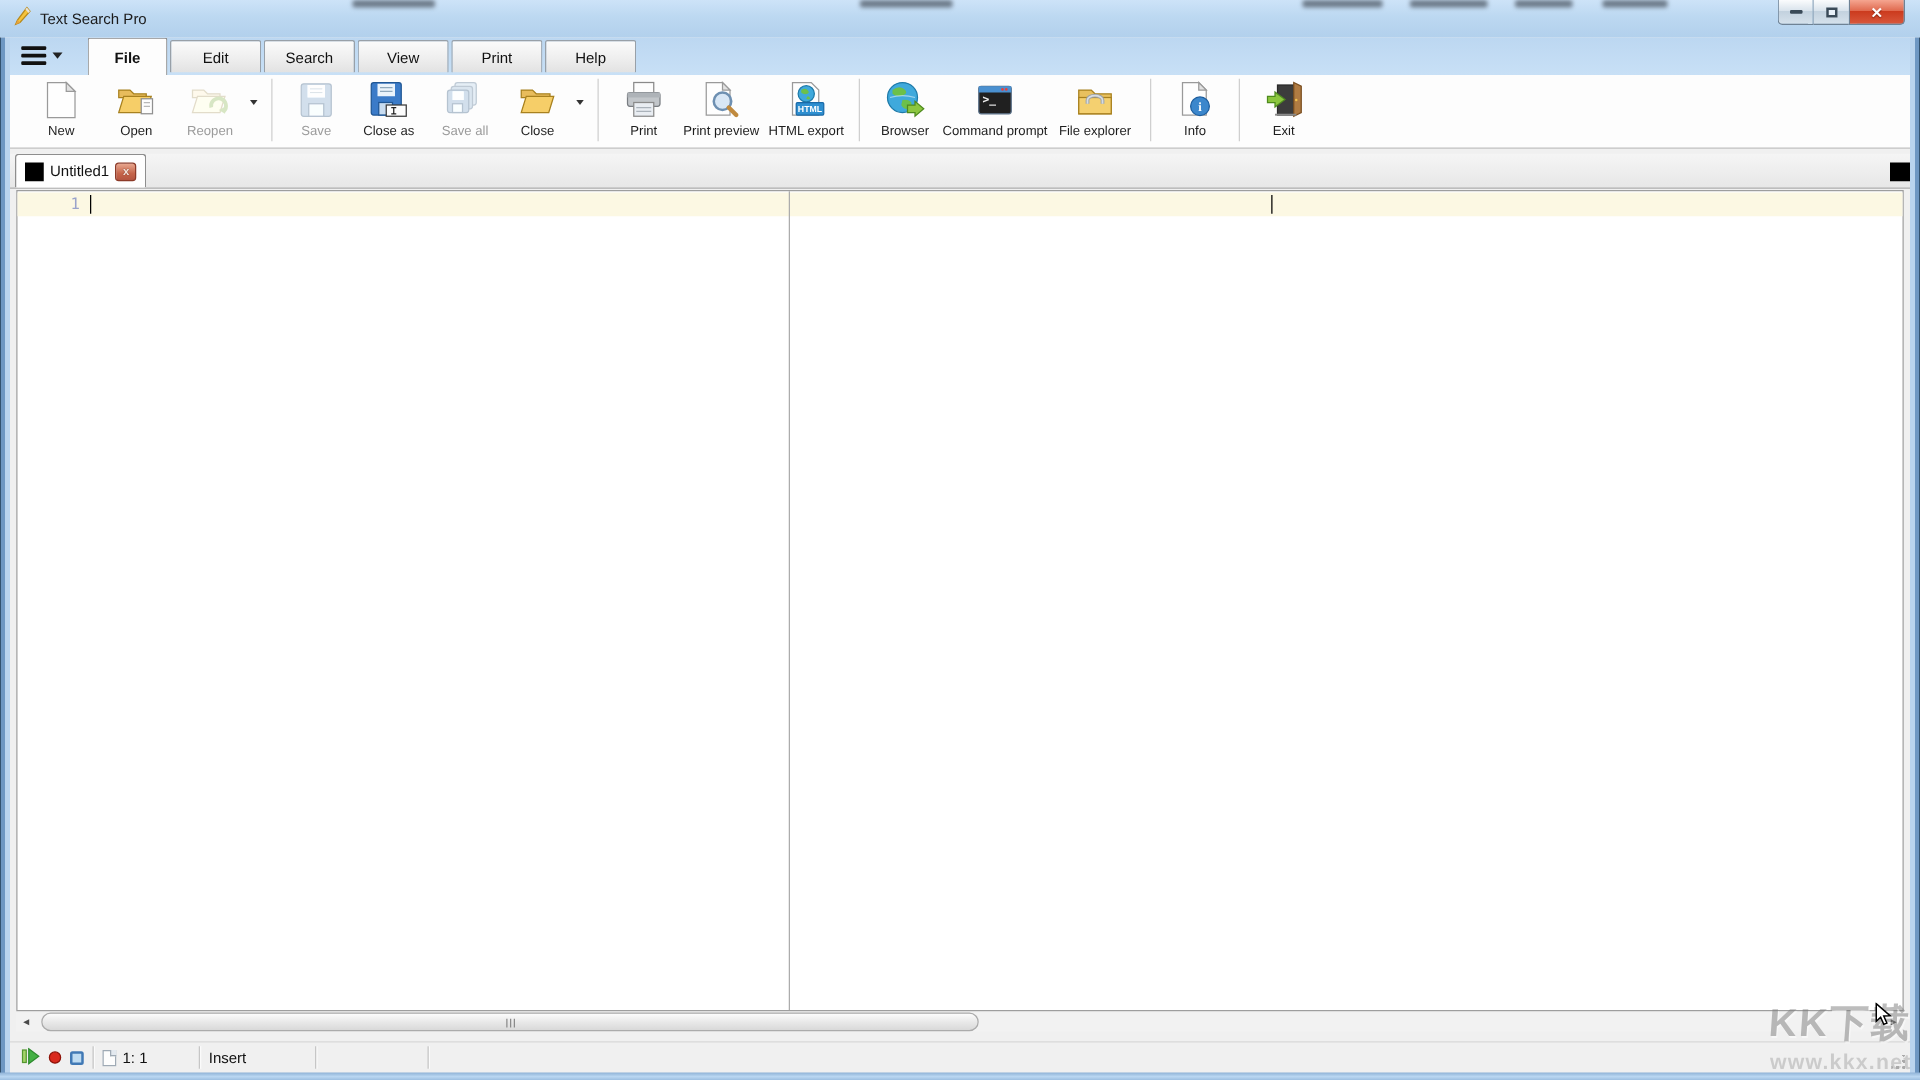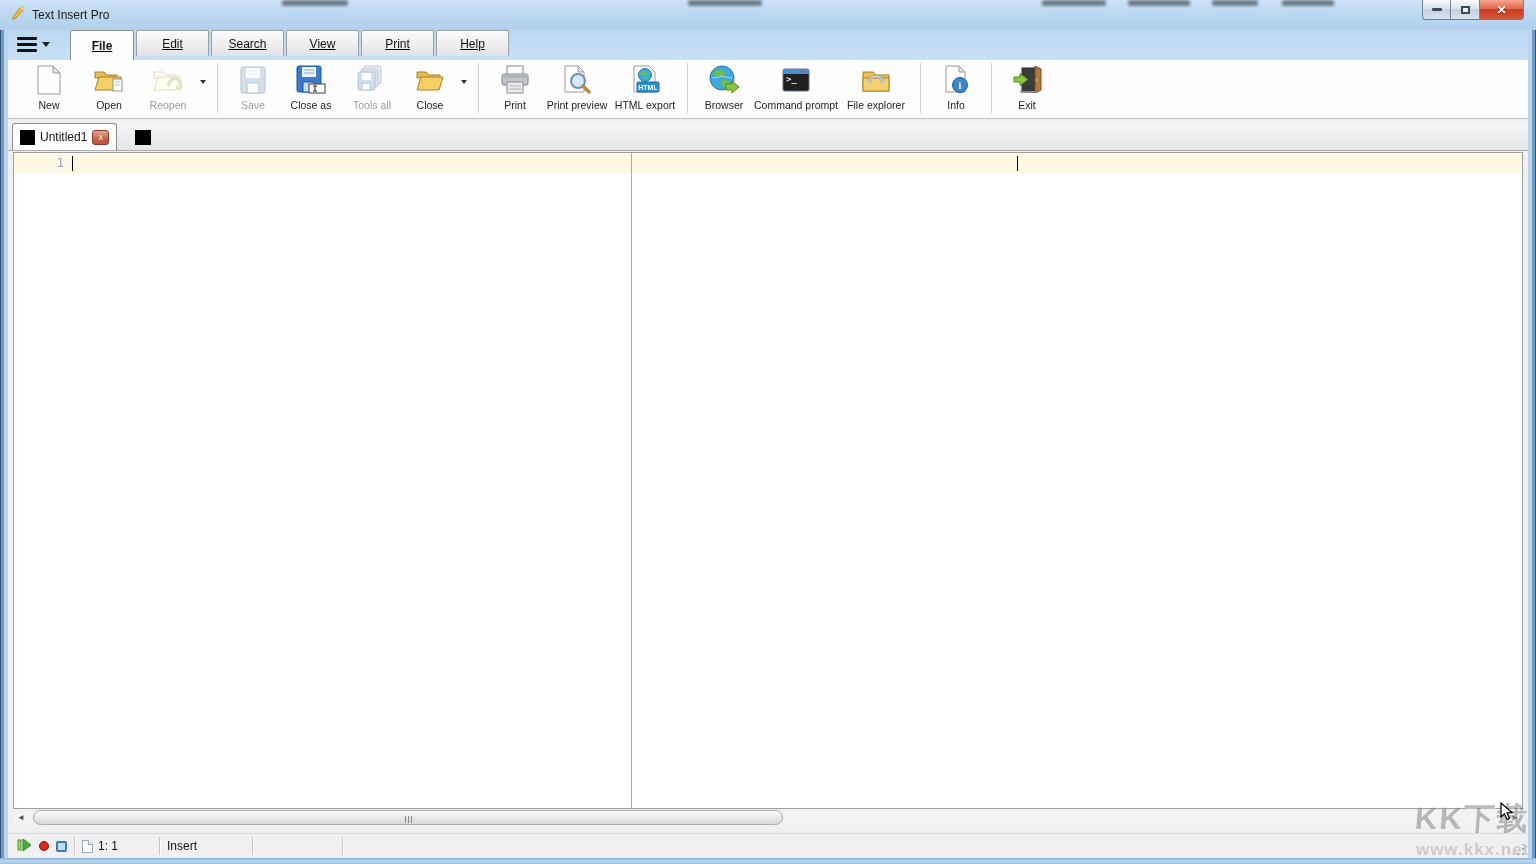--- a/index.html
+++ b/index.html
@@ -25,21 +25,21 @@
   .win-btn.min { width:29px; border-radius:0 0 0 4px; }
   .win-btn.max { width:28px; border-left:none; border-right:none; }
   .win-btn.close { width:45px; border-radius:0 0 4px 0;
     background:linear-gradient(#F5A590,#E06A4F 45%,#CB3A1D 46%,#D8573B); }
   .glyph-min { width:10px; height:3px; background:#3A4A58; border-radius:1px; }
   .glyph-max { width:9px; height:8px; border:2px solid #3A4A58; background:#E8F0F8; }
   .glyph-close { color:#fff; font-size:12px; font-weight:bold; text-shadow:0 1px 1px #7A1A08; }
 
   
   .menurow { position:absolute; left:8px; right:8px; top:30px; height:30px;
-    background:linear-gradient(#BCD7F1,#C8E0F6); display:flex; align-items:flex-start;text-decoration:underline; }
+    background:linear-gradient(#BCD7F1,#C8E0F6); display:flex; align-items:center; }
   .hamburger-btn { width:50px; height:28px; display:flex; align-items:center; justify-content:center; gap:5px; margin-bottom:1px; }
   .hamburger-bars { display:flex; flex-direction:column; gap:3px; }
   .hamburger-bars i { display:block; width:20px; height:3px; background:#111; border-radius:1px; }
   .dd-arrow { width:0; height:0; border-left:4px solid transparent; border-right:4px solid transparent; border-top:5px solid #222; }
   .mtab { height:26px; width:73px; margin-right:2px; display:flex; align-items:center; justify-content:center;
     font-size:12px; color:#111; border:1px solid #98A0A8; border-bottom:none; border-radius:2px 2px 0 0;
     background:linear-gradient(#FBFBFB,#EDEDED 60%,#E2E2E2); }
   .mtab.active { height:30px; width:64px; margin-left:12px; background:#FDFDFD; font-weight:bold;
     border:1px solid #8E8E8E; border-bottom:none; }
 
@@ -51,21 +51,21 @@
   .tb .lbl { margin-top:2px; white-space:nowrap; }
   .tb.disabled .ic { opacity:.5; filter:saturate(.45) brightness(1.12); }
   .tb.disabled .lbl { color:#9B9B9B; }
   .tb-dd { width:14px; height:44px; display:flex; align-items:center; justify-content:center; }
   .tb-dd .dd-arrow { border-top-color:#333; border-left-width:3.5px; border-right-width:3.5px; border-top-width:4.5px; }
   .tb-sep { width:1px; height:50px; background:#CFCFCF; margin:3px 7px 0 7px; }
 
   
   .tabstrip { position:absolute; left:8px; right:8px; top:123px; height:28px;
     background:linear-gradient(#F5F5F5,#E7E7E7); border-bottom:1px solid #ACACAC;
-    display:flex; align-items:flex-end; padding-left:4px; }
+    display:flex; align-items:flex-end; padding-left:4px;justify-content:space-between; }
   .doctab { height:27px; display:flex; align-items:center; gap:5px; padding:0 7px; background:#FEFEFE;
     border:1px solid #8E8E8E; border-bottom:none; border-radius:3px 3px 0 0; font-size:12px; color:#111; }
   .black-square { width:15px; height:15px; background:#000; }
   .tab-close { width:17px; height:15px; border-radius:3px; border:1px solid #8C3A28;
     background:linear-gradient(#E8A78F,#C5654A 60%,#B45540); display:flex; align-items:center; justify-content:center;
     color:#F4E6DE; font-size:9px; font-weight:bold; line-height:1; text-shadow:0 0 1px #6A2413; }
   .lone-square { width:16px; height:15px; background:#000; margin-left:18px; margin-bottom:5px; }
 
   
   .editor { position:absolute; left:13px; right:13px; top:152px; height:657px; background:#fff; border:1px solid #9E9E9E; }
@@ -126,21 +126,21 @@
     <div class="artifact" style="left:1128px;width:62px;"></div>
     <div class="artifact" style="left:1212px;width:46px;"></div>
     <div class="artifact" style="left:1282px;width:52px;"></div>
     <span>
       <svg width="16" height="16" viewBox="0 0 16 16">
           <path d="M11.5 1 L14 4 L6 13 L2.5 14.5 L4 11 Z" fill="#F5C33B" stroke="#B88A1E" stroke-width="1"></path>
           <path d="M2.5 14.5 L4 11 L6 13 Z" fill="#E8A23C"></path>
           <path d="M11.5 1 L14 4 L12.8 5.3 L10.3 2.3 Z" fill="#E8E2D5"></path>
         </svg>
     </span>
-    <span class="titlebar-text">Text Insert Pro</span>
+    <span class="titlebar-text">Text Search Pro</span>
     <div class="win-controls">
       <div class="win-btn min">
           <span class="glyph-min"></span>
         </div>
       <div class="win-btn max">
           <span class="glyph-max"></span>
         </div>
       <div class="win-btn close">
           <span class="glyph-close">✕</span>
         </div>
@@ -237,21 +237,21 @@
     <div class="tb disabled" style="width:62px">
       <span class="ic">
         <svg width="32" height="32" viewBox="0 0 32 32">
             <rect x="8" y="2" width="17" height="18" rx="2" fill="#A8CBEA" stroke="#5E8CB8"></rect>
             <rect x="5" y="5" width="17" height="18" rx="2" fill="#8FBCE4" stroke="#5E8CB8"></rect>
             <rect x="2" y="8" width="17" height="18" rx="2" fill="#7FB2E5" stroke="#4A7FB5"></rect>
             <rect x="6" y="9" width="9" height="7" fill="#EAF3FB"></rect>
             <rect x="6" y="19" width="8" height="7" fill="#D4E6F5" stroke="#4A7FB5"></rect>
           </svg>
       </span>
-        <span class="lbl">Tools all</span>
+        <span class="lbl">Save all</span>
     </div>
 
     <div class="tb" style="width:54px">
       <span class="ic">
         <svg width="32" height="32" viewBox="0 0 32 32">
             <path d="M3 8 H12 L15 11 H26 V14 H3 Z" fill="#E8BC5C" stroke="#A8811F"></path>
             <path d="M3 26 L7 13 H29 L25 26 Z" fill="#F6CE68" stroke="#A8811F"></path>
           </svg>
       </span>
         <span class="lbl">Close</span>

